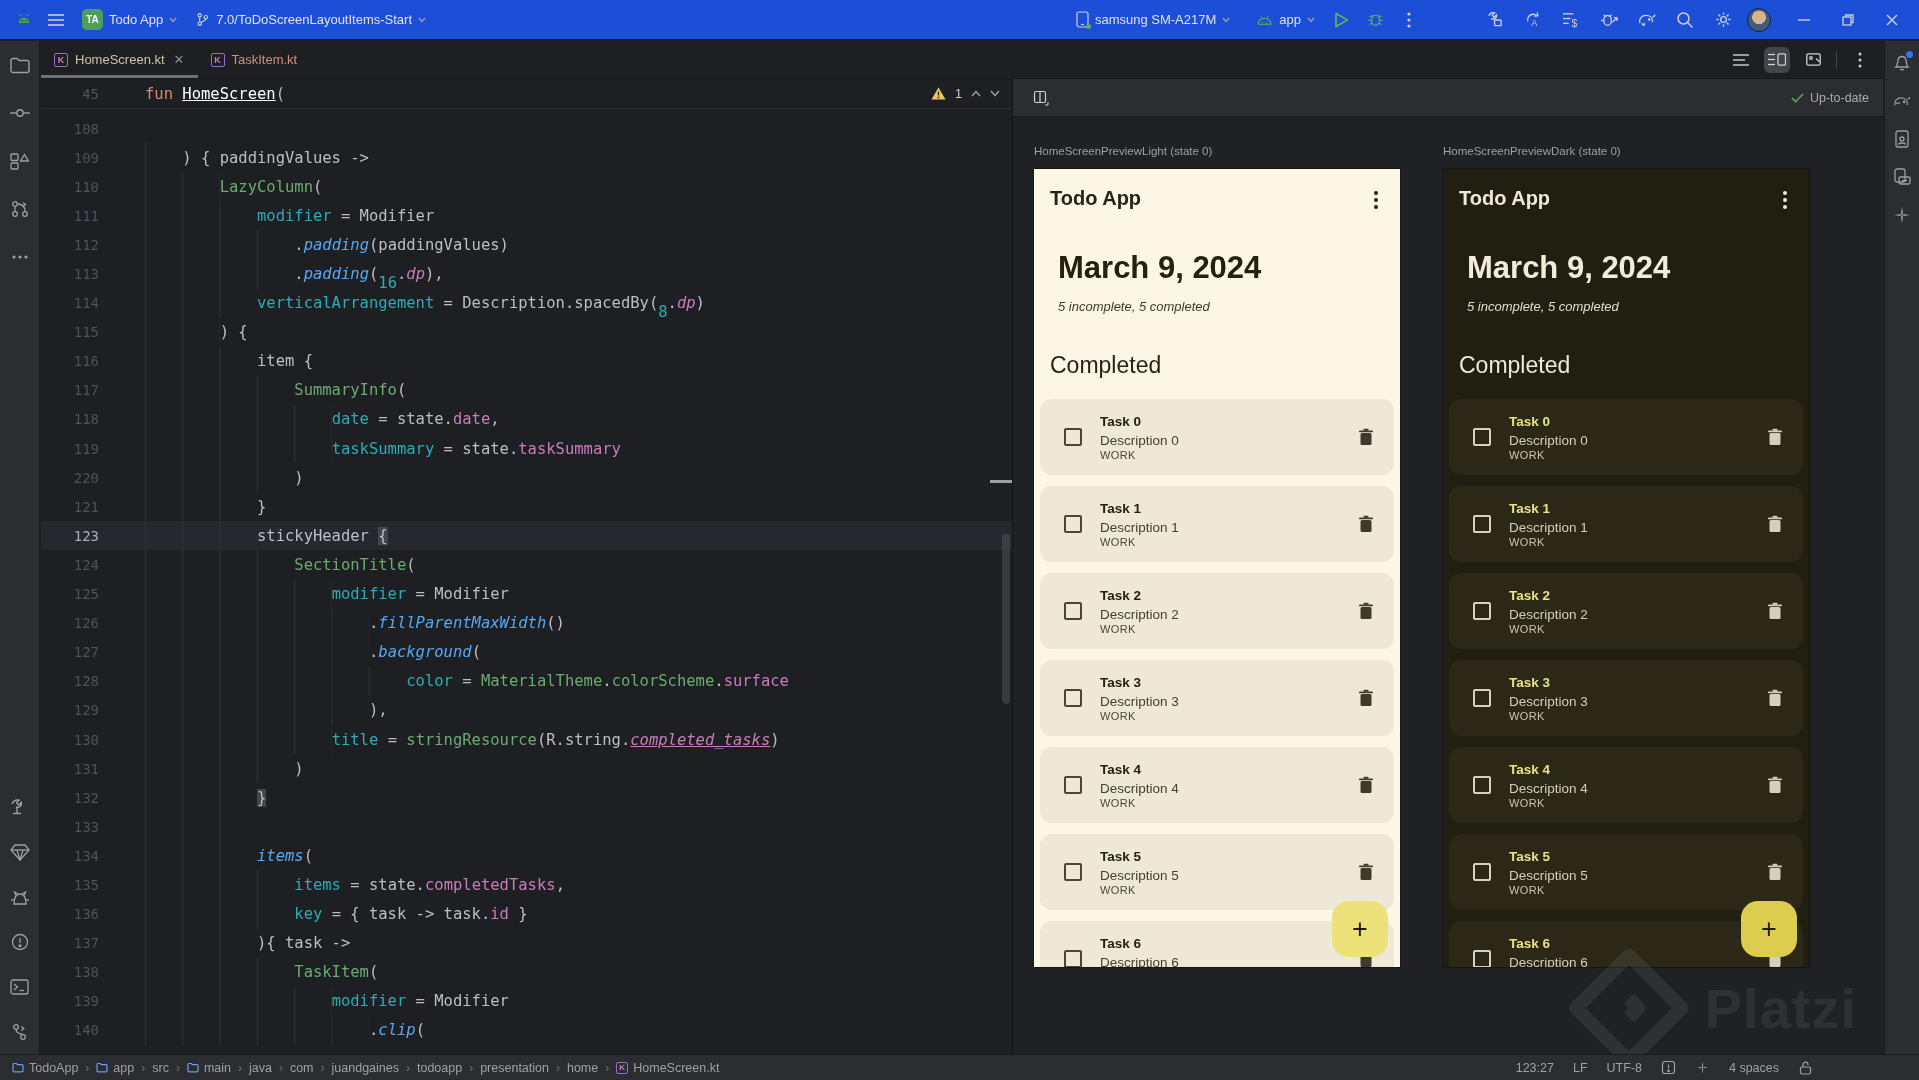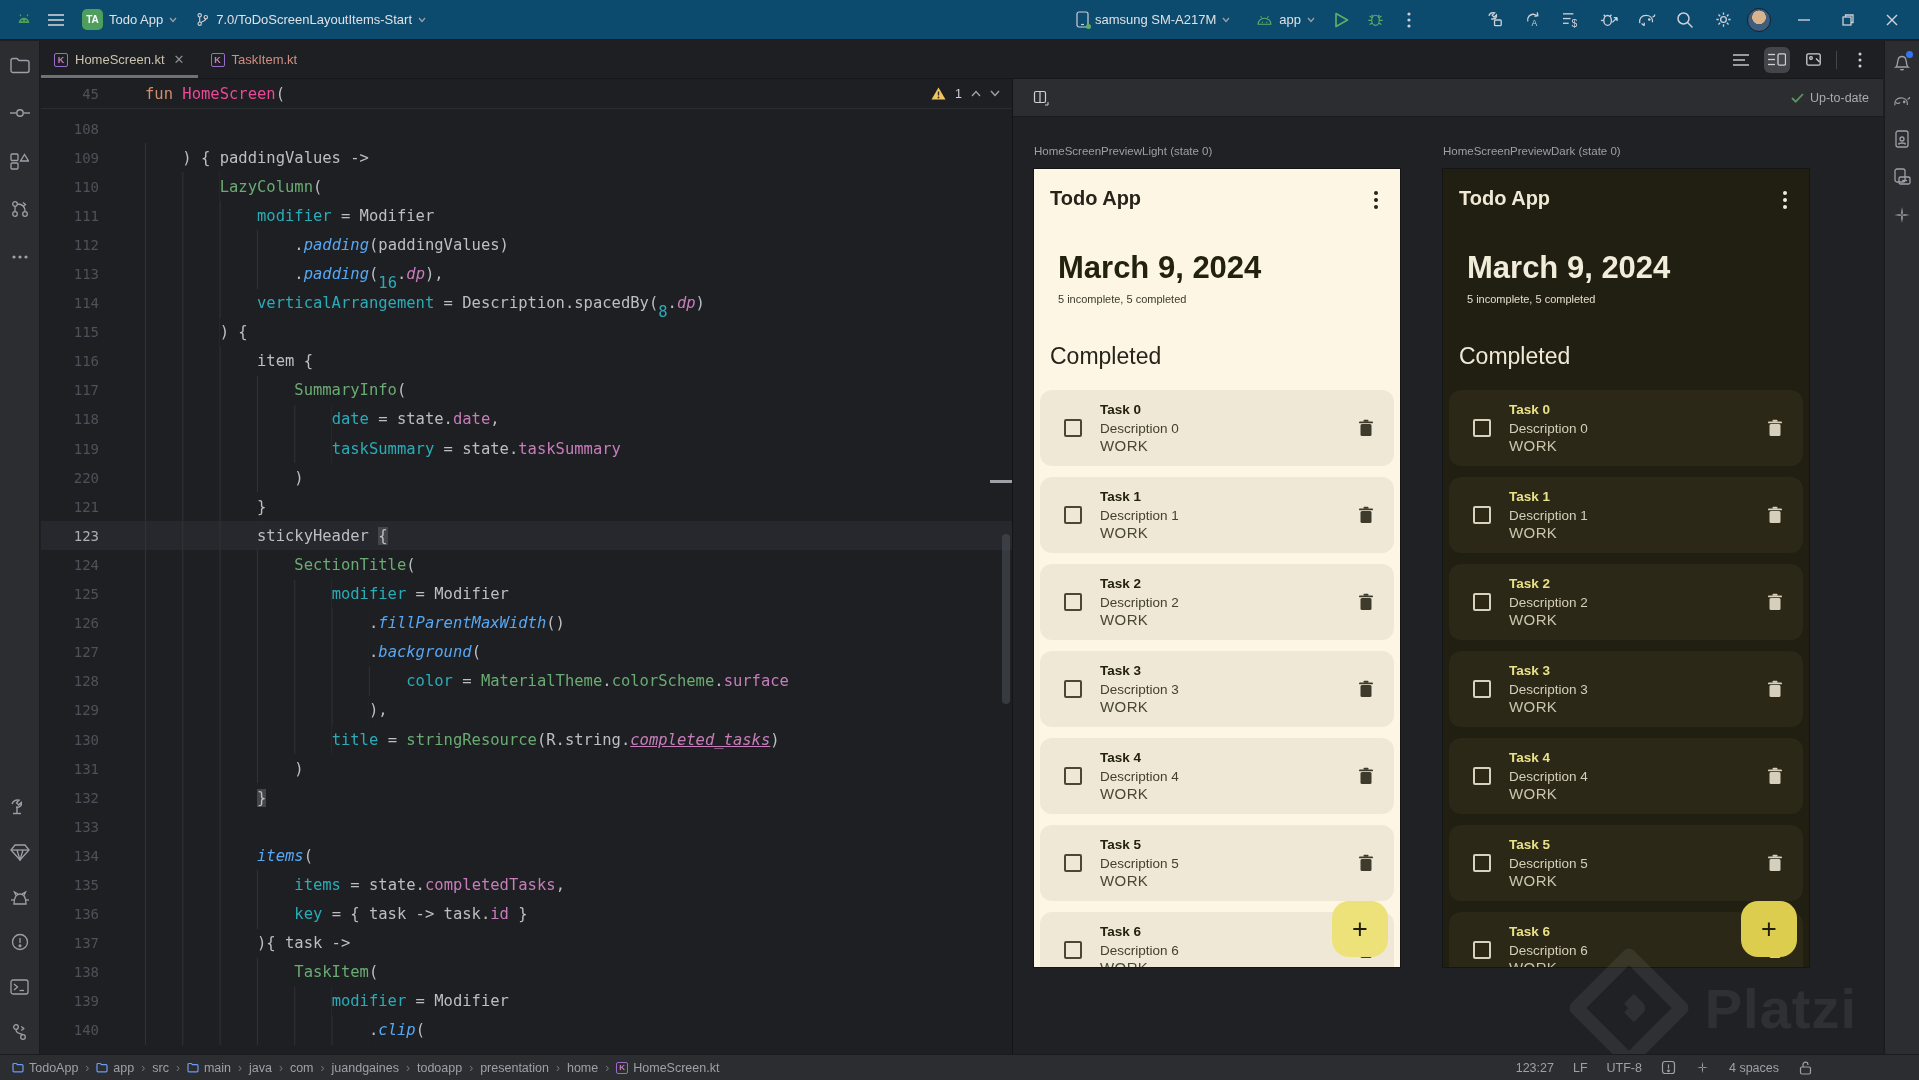--- a/index.html
+++ b/index.html
@@ -7,21 +7,21 @@
   body {
     width:1919px; height:1080px; overflow:hidden; position:relative;
     background:#1E1F22; color:#BCBEC4;
     font-family:"Liberation Sans", sans-serif;
   }
   svg { display:block; }
 
   
   .toolbar {
     position:absolute; top:0; left:0; right:0; height:40px;
-    background:#0c4a6e; border-bottom:1px solid #1A1B1E;
+    background:#1d4ed8; border-bottom:1px solid #1A1B1E;
     display:flex; align-items:center; padding:0 12px; font-size:13px; color:#DFE1E5;
   }
   .tb-group { display:flex; align-items:center; gap:6px; }
   .tb-item { display:flex; align-items:center; gap:6px; padding:4px 6px; border-radius:6px; cursor:default; }
   .chev { width:8px; height:6px; }
   .badge-ta {
     width:21px; height:21px; border-radius:5px; background:#4E9F5E; color:#FFFFFF;
     font-size:10px; font-weight:bold; display:flex; align-items:center; justify-content:center;
   }
   .icon-btn { width:28px; height:28px; display:flex; align-items:center; justify-content:center; border-radius:6px; color:#CED0D6; }
@@ -73,21 +73,21 @@
   .crow .ln { width:58px; flex:none; text-align:right; color:#4D515A; font-size:14px; }
   .codewrap { margin-left:46px; display:flex; align-items:center; height:100%; }
   .ind { display:inline-block; height:100%; flex:none;
     background-image:linear-gradient(to right,#2F3237 1px, transparent 1px);
     background-size:4ch 100%; background-repeat:repeat-x; }
   .crow.current { background:#26282E; }
   .crow.current .ln { color:#A9ADB5; }
   #code-lines { margin-top:5px; }
   .t-def  { color:#BCBEC4; }
   .t-kw   { color:#CF8E6D; }
-  .t-fn   { color:#ec4899; }
+  .t-fn   { color:#ffffff;text-decoration:underline; }
   .t-call { color:#6AAB73; }
   .t-ext  { color:#56A8F5; font-style:italic; }
   .t-named{ color:#2AACB8; }
   .t-num  { color:#2AACB8;margin-top:17px; }
   .t-prop { color:#C77DBB; }
   .t-propi{ color:#C77DBB; font-style:italic; }
   .t-res  { color:#C77DBB; font-style:italic; text-decoration:underline; }
   .t-brace{ color:#BCBEC4; background:#43454A; }
   .inspections { position:absolute; right:12px; top:0; bottom:0; display:flex; align-items:center; gap:9px;
     font-family:"Liberation Sans",sans-serif; font-size:12.5px; color:#CED0D6; }
@@ -108,35 +108,35 @@
   .phone.light { left:21px;  background:#FDF6E4; }
   .phone.dark  { left:430px; background:#211E12; }
   .phone-header { display:flex; align-items:flex-start; justify-content:space-between; padding:18px 16px 0 16px; }
   .phone-title { font-size:20px; font-weight:600; }
   .light .phone-title { color:#26231A; } .dark .phone-title { color:#EFE9D6; }
   .kebab { display:flex; flex-direction:column; gap:3px; padding:4px 6px; }
   .kebab i { width:4px; height:4px; border-radius:50%; display:block; }
   .light .kebab i { background:#26231A; } .dark .kebab i { background:#EFE9D6; }
   .date { margin:38px 0 0 24px; font-size:31px; font-weight:700; line-height:34px; }
   .light .date { color:#23210F; } .dark .date { color:#F2ECDA; }
-  .summary { margin:8px 0 0 24px; font-size:11px; }
+  .summary { margin:14px 0 0 24px; font-size:13px;font-style:italic; }
   .light .summary { color:#3C3A2C; } .dark .summary { color:#E4DECB; }
   .section { margin:38px 0 0 16px; font-size:23px; }
   .light .section { color:#26231A; } .dark .section { color:#EFE9D6; }
   .task-list { margin:20px 6px 0 6px; display:flex; flex-direction:column; gap:11px; }
   .task-card { flex:none; height:76px; border-radius:12px; display:flex; align-items:center; }
   .light .task-card { background:#EFE8D6; } .dark .task-card { background:#2B2817; }
   .checkbox { width:18px; height:18px; border-radius:2px; margin-left:24px; flex:none; border:2px solid; }
   .light .checkbox { border-color:#4B4735; } .dark .checkbox { border-color:#D7D1BE; }
   .task-texts { margin-left:18px; flex:1; min-width:0; }
   .task-title { font-size:13.5px; font-weight:700; }
   .light .task-title { color:#23210F; } .dark .task-title { color:#E9E287; }
   .task-desc { font-size:13.5px; margin-top:4px; }
   .light .task-desc { color:#44412F; } .dark .task-desc { color:#D5CFBA; }
-  .task-tag { font-size:15px; margin-top:1px; letter-spacing:.4px; }
+  .task-tag { font-size:11px; margin-top:1px; letter-spacing:.4px; }
   .light .task-tag { color:#4A4736; } .dark .task-tag { color:#CBC5AE; }
   .trash { margin:0 20px 0 10px; flex:none; }
   .light .trash { color:#3E3B2C; } .dark .trash { color:#D5CFBC; }
   .fab { position:absolute; right:12px; bottom:10px; width:56px; height:56px; border-radius:17px;
     display:flex; align-items:center; justify-content:center; font-size:27px; font-weight:400; }
   .light .fab { background:#EDE27A; color:#1F1D05; }
   .dark .fab  { background:#DCCD4E; color:#201D05; }
 
   .watermark { position:absolute; right:26px; bottom:-14px; display:flex; align-items:center; gap:16px;
     pointer-events:none; }

